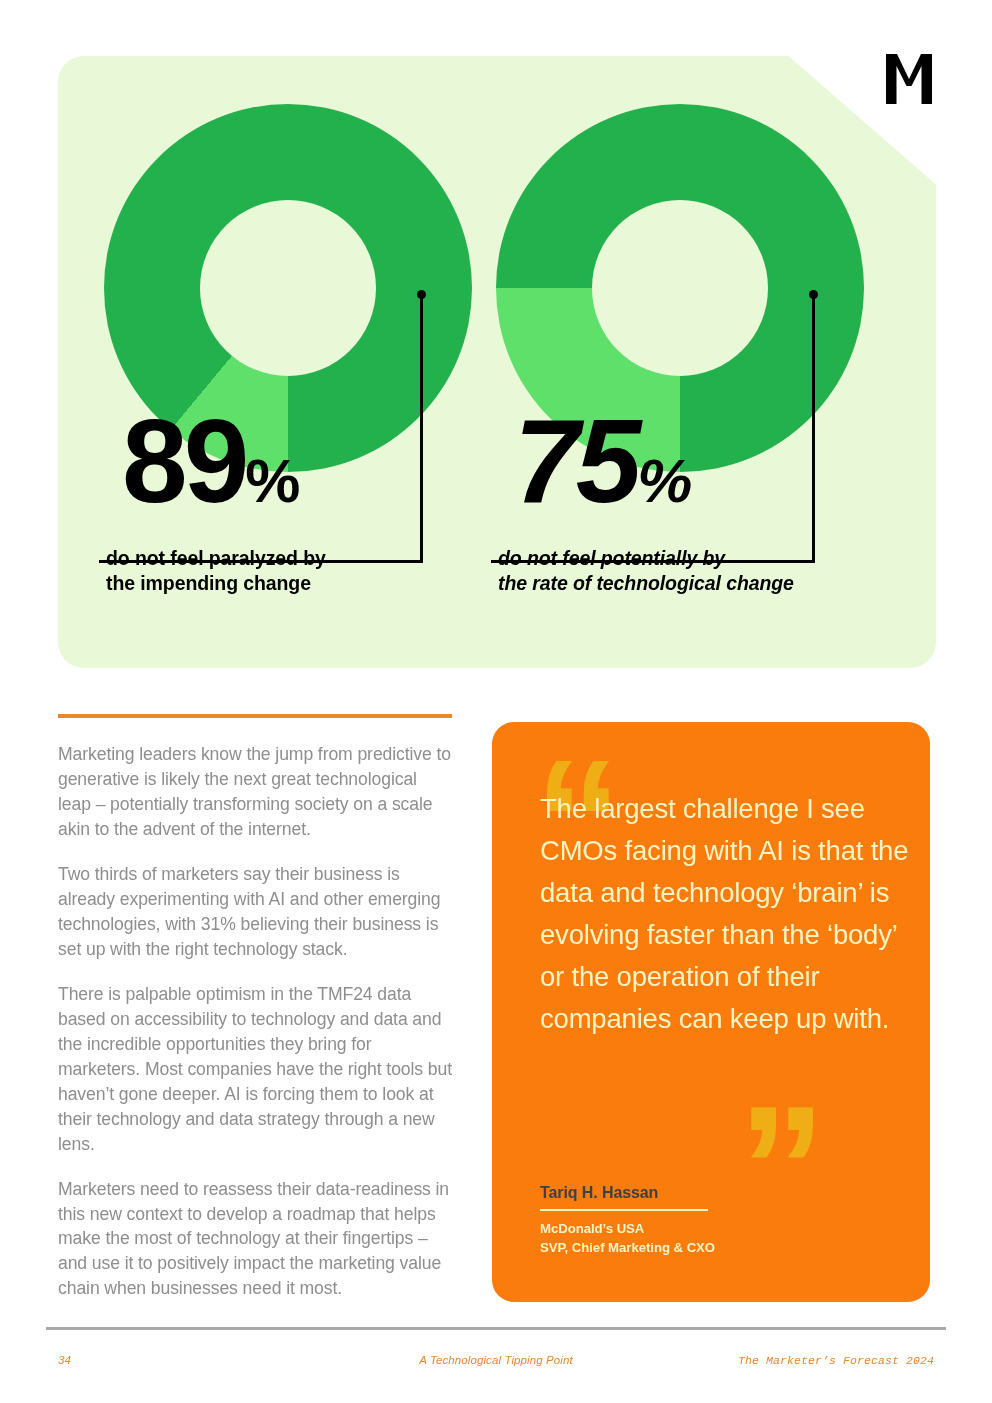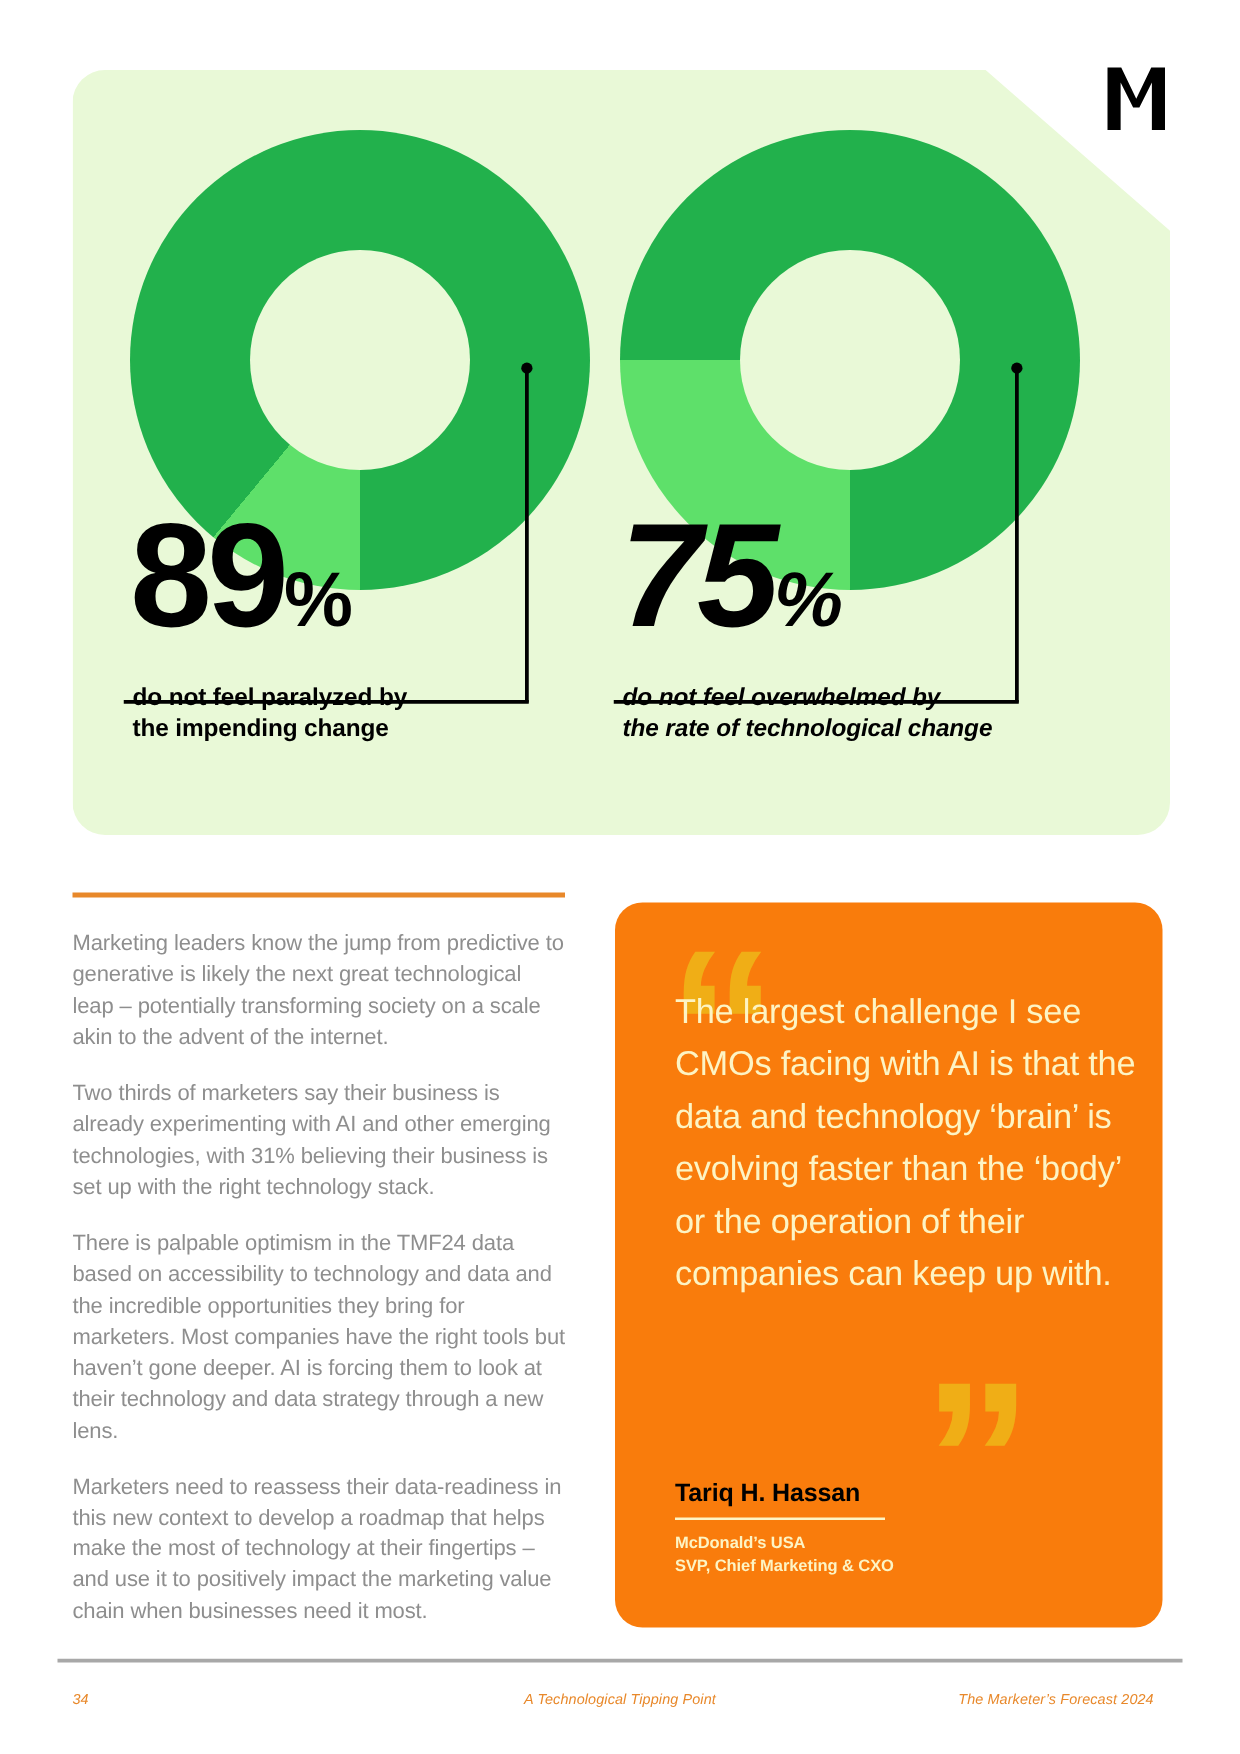--- a/index.html
+++ b/index.html
@@ -84,21 +84,21 @@
     left: -1px; top: 0;
   }
   .leader .h {
     position: absolute;
     height: 3px;
     background: #000;
   }
 
   .big-number {
     position: absolute;
-    left: 10px;
+    left: 28px;
     bottom: 148px;
     font-size: 118px;
     font-weight: 700;
     letter-spacing: -4px;
     color: #000;
     line-height: 1;
     font-family: "Liberation Sans", sans-serif;
   }
   .big-number .pct {
     font-size: 62px;
@@ -178,23 +178,23 @@
     color: #fdf4c4;
     letter-spacing: -0.2px;
   }
   .attrib {
     position: absolute;
     left: 48px;
     top: 462px;
     width: 340px;
   }
   .attrib-name {
-    font-size: 20px;
-    font-weight: 700;
-    color: #000000;
+    font-size: 16px;
+    font-weight: 700;
+    color: #404040;
     letter-spacing: -0.1px;
     padding-bottom: 7px;
   }
   .attrib-rule {
     width: 168px;
     height: 2px;
     background: #fdf4c4;
     margin-bottom: 9px;
   }
   .attrib-line {
@@ -224,21 +224,21 @@
   .footer span {
     position: absolute;
     font-size: 11.5px;
     font-style: italic;
     color: #e8882a;
     white-space: nowrap;
     letter-spacing: 0.1px;
   }
   .f-page   { left: 0; }
   .f-center { left: 50%; transform: translateX(-50%); }
-  .f-right  { right: 11px; }
+  .f-right  { right: 0; font-family: Liberation Mono, monospace; }
 </style>
 </head>
 <body>
 
 <div class="logo">
   <svg viewBox="0 0 50 54" width="50" height="54" aria-hidden="true">
     <path d="M2 2 L13 2 L25 27 L37 2 L48 2 L48 52 L37.5 52 L37.5 14 L27.5 34 L22.5 34 L12.5 14 L12.5 52 L2 52 Z" fill="#000000"></path>
   </svg>
 </div>
 
@@ -274,21 +274,21 @@
       <div class="dot"></div>
       <div class="v" style="height:268px;"></div>
       <div class="h" style="left:-322px; top:266px; width:324px;"></div>
     </div>
 
     <div class="big-number">
       <span>75</span><span class="pct">%</span>
     </div>
 
     <div class="caption">
-      <span>do not feel overwhelmed by</span><br>
+      <span>do not feel potentially by</span><br>
       <span>the rate of technological change</span>
     </div>
   </div>
 </div>
 
 <div class="copy-col">
   <div class="rule-orange"></div>
   <p>Marketing leaders know the jump from predictive to generative is likely the next great technological leap – potentially transforming society on a scale akin to the advent of the internet.</p>
   <p>Two thirds of marketers say their business is already experimenting with AI and other emerging technologies, with 31% believing their business is set up with the right technology stack.</p>
   <p>There is palpable optimism in the TMF24 data based on accessibility to technology and data and the incredible opportunities they bring for marketers. Most companies have the right tools but haven’t gone deeper. AI is forcing them to look at their technology and data strategy through a new lens.</p>

